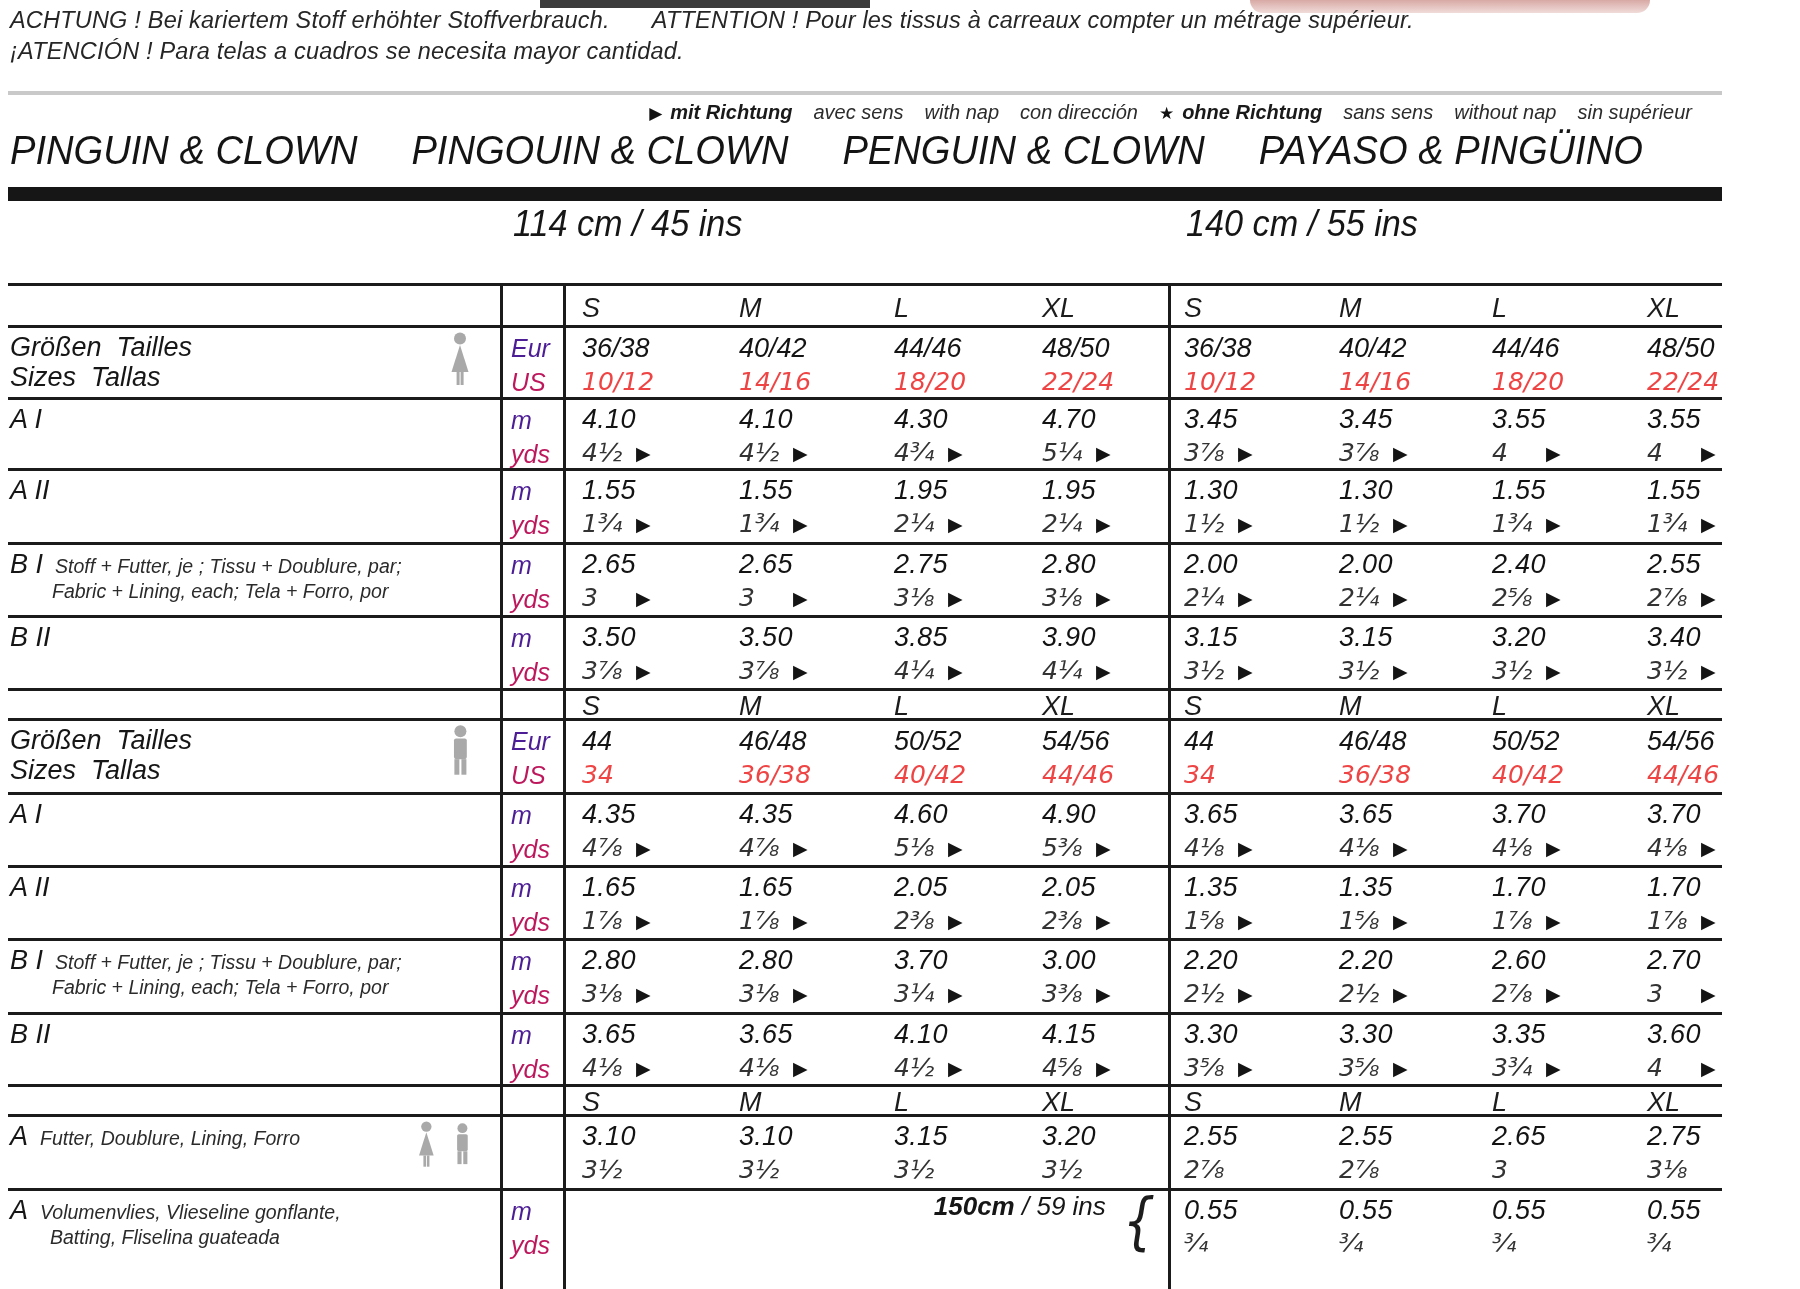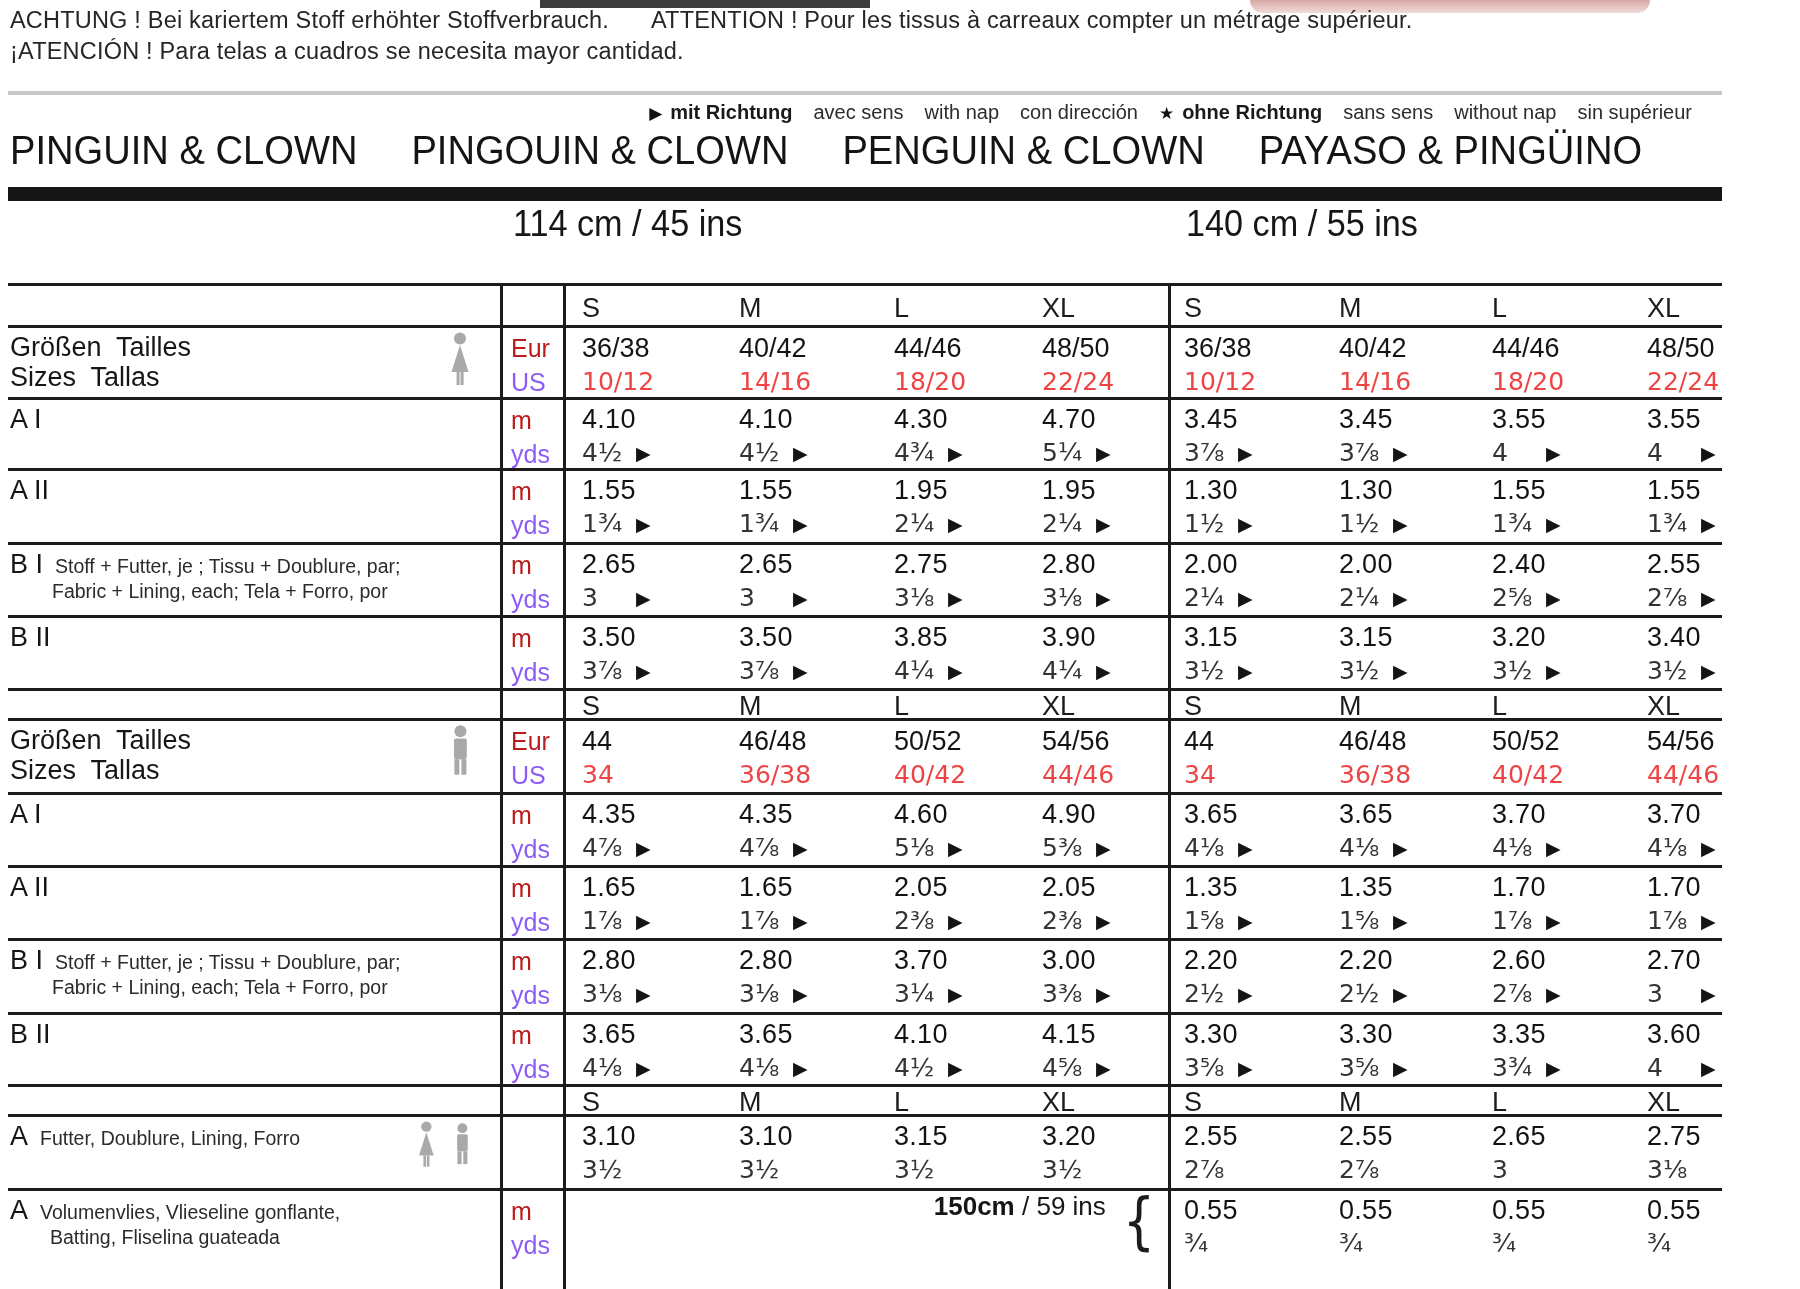--- a/index.html
+++ b/index.html
@@ -1,17 +1,17 @@
 <!DOCTYPE html>
 <html><head>
 <meta charset="utf-8">
 <style>
   html,body{margin:0;padding:0;background:#ffffff;}
   .page{position:relative;width:1722px;height:1289px;background:#fff;overflow:hidden;
-        font-family:"Liberation Sans",sans-serif;color:#1e1e1e;}
+        font-family:"Liberation Sans",sans-serif;color:#1e1e1e;font-style:italic;}
   
   .artifact-dark{position:absolute;left:540px;top:0;width:330px;height:8px;background:#3c3c3c;}
   .artifact-pink{position:absolute;left:1250px;top:0;width:400px;height:13px;
                  background:linear-gradient(#d8a9a5,#f0dcda);border-radius:0 0 40px 40px;}
   
   .notice{position:absolute;left:10px;top:5px;font-size:23.5px;color:#262626;letter-spacing:.2px;}
   .notice .nrow{display:flex;gap:42px;line-height:31px;white-space:pre;}
   
   .grayline{position:absolute;left:8px;top:91px;width:1762px;height:4px;background:#c9c9c9;}
   
@@ -42,22 +42,22 @@
   .hcell{font-size:27px;color:#1c1c1c;line-height:26px;}
   .r0 .hcell{padding-top:9px;}
   .mline{font-size:27px;line-height:35px;color:#131313;letter-spacing:.3px;white-space:nowrap;}
   .yline{font-size:25px;line-height:32px;color:#333;white-space:nowrap;
          font-family:"DejaVu Sans","Liberation Sans",sans-serif;display:flex;align-items:center;}
   .yline .val{display:inline-block;min-width:52px;}
   .arrow{font-family:"DejaVu Sans",sans-serif;font-size:19px;color:#141414;margin-left:2px;}
   .eurline{font-size:27px;line-height:36px;color:#141414;white-space:pre;}
   .usline{font-size:25px;line-height:32px;color:#ef4444;white-space:pre;
           font-family:"DejaVu Sans","Liberation Sans",sans-serif;}
-  .unittxt{font-size:25px;color:#b91c1c;line-height:35px;}
-  .unittxt2{font-size:25px;color:#8b5cf6;line-height:32px;}
+  .unittxt{font-size:25px;color:#4c1d95;line-height:35px;}
+  .unittxt2{font-size:25px;color:#be185d;line-height:32px;}
   .biglbl{font-size:27px;color:#161616;white-space:pre;line-height:30px;}
   .sublbl{font-size:19.5px;color:#2b2b2b;line-height:25px;white-space:pre;}
   .lblline{display:flex;align-items:baseline;gap:12px;}
   .icons{position:absolute;top:4px;right:28px;display:flex;gap:16px;align-items:flex-end;}
   .spanc{grid-column:3/7;display:flex;justify-content:flex-end;
          padding-right:10px;height:84px;}
   .note150{font-size:26px;color:#161616;white-space:pre;}
   .note150 b{font-weight:bold;}
   .brace{font-family:"DejaVu Sans",sans-serif;font-size:60px;font-weight:400;color:#1d1d1d;
          margin-left:14px;transform:scaleX(.85) scaleY(1.05);line-height:60px;}

